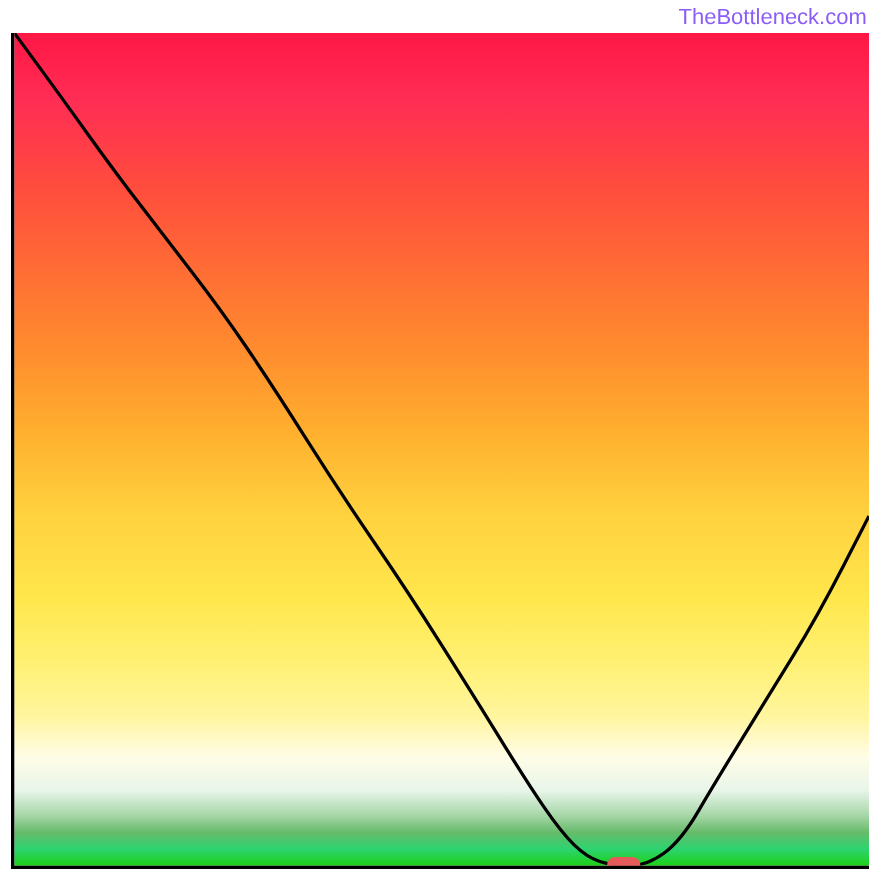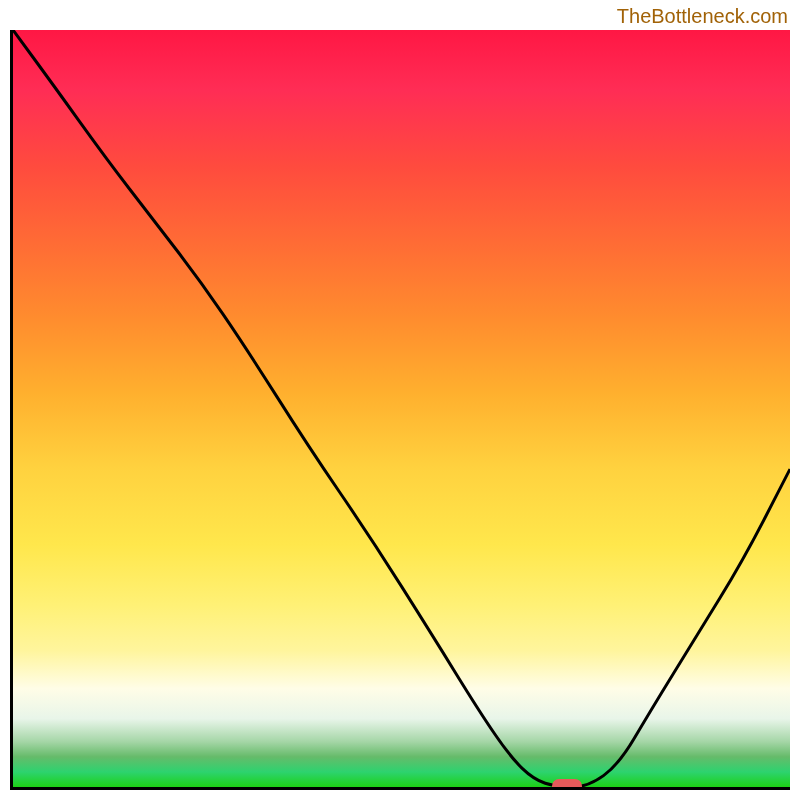--- a/index.html
+++ b/index.html
@@ -51,21 +51,21 @@
     background: #e55a5a;
     border-radius: 7px;
     transform: translate(-50%, -50%);
   }
   .watermark {
     position: absolute;
     top: 5px;
     right: 12px;
     font-family: Arial, sans-serif;
     font-size: 20px;
-    color: #a16207;
+    color: #8b5cf6;
     font-weight: 500;
   }
 </style>
 </head>
 <body>
 
 <div class="chart-container">
   <div class="watermark">TheBottleneck.com</div>
   <div class="plot-area">
     <svg class="curve-svg" viewBox="0 0 780 760" preserveAspectRatio="none">

